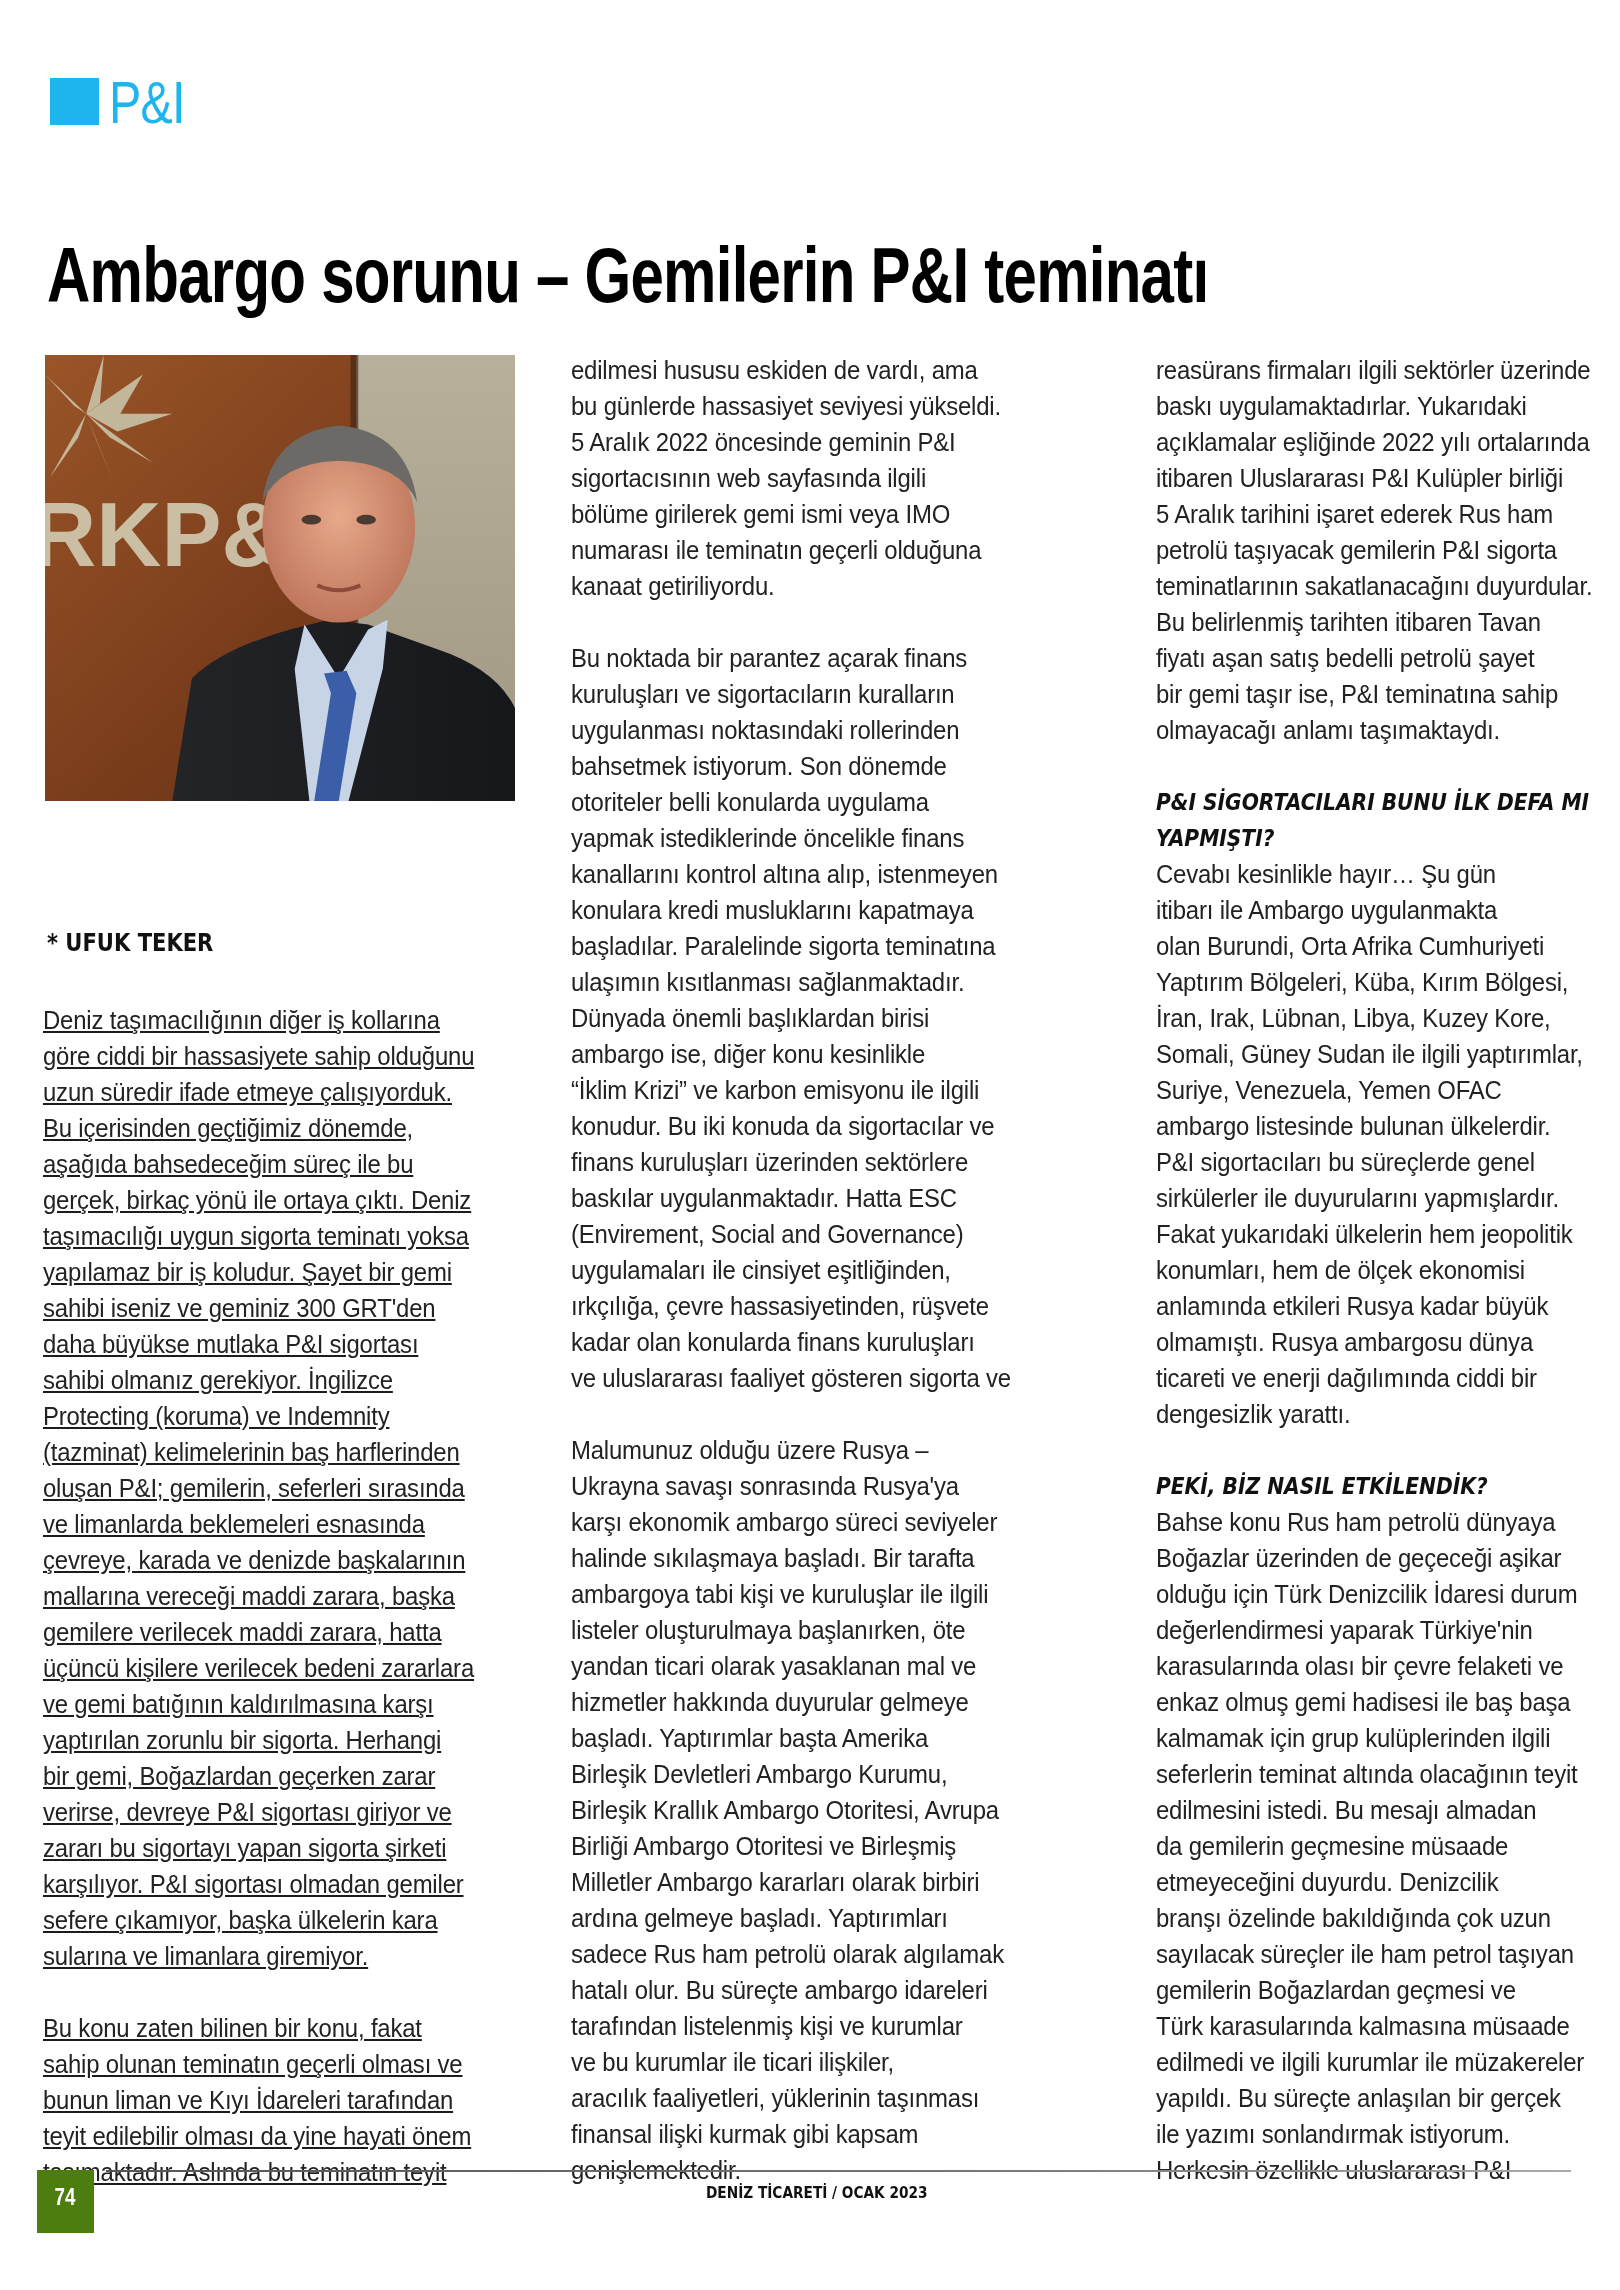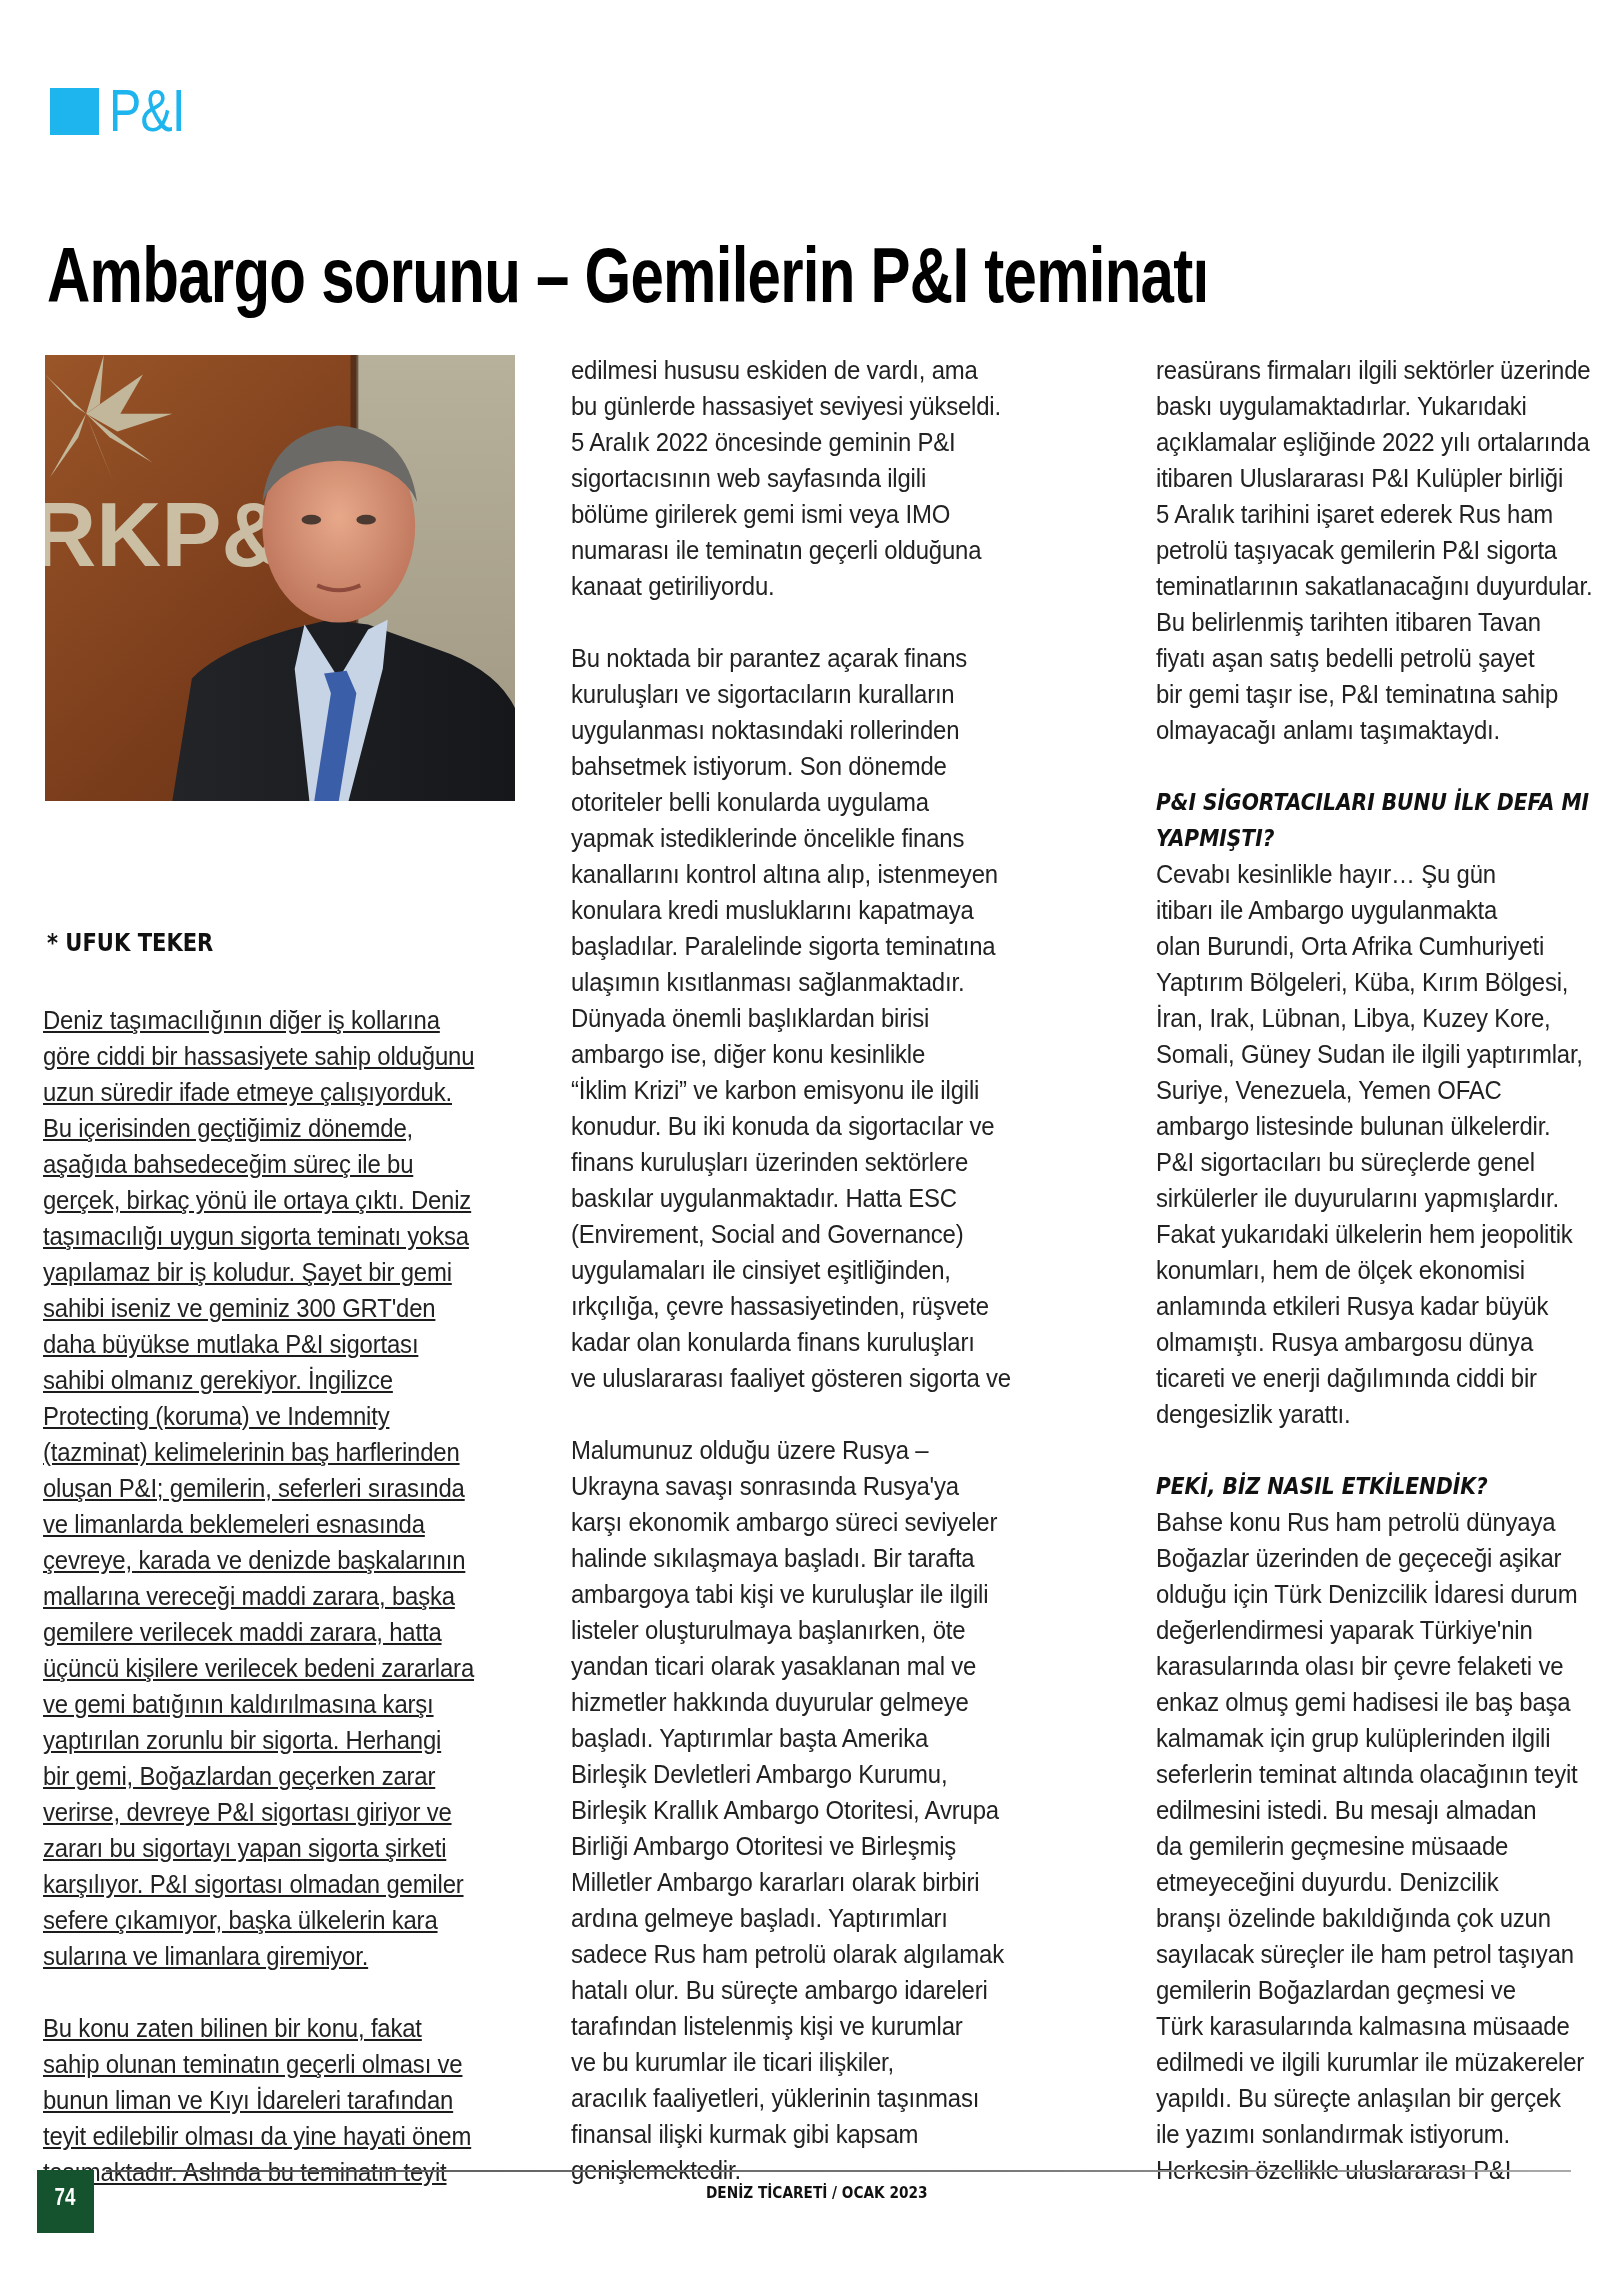--- a/index.html
+++ b/index.html
@@ -1,18 +1,18 @@
 <!DOCTYPE html>
 <html><head>
 <meta charset="utf-8">
 <style>
   html, body { margin: 0; padding: 0; background: #ffffff; }
   body { width: 1620px; height: 2291px; position: relative; overflow: hidden; font-family: "Liberation Sans", "DejaVu Sans", sans-serif; color: #1c1c1c; }
 
-  .section-tag { position: absolute; left: 50px; top: 86px; display: flex; align-items: center; height: 51px; }
+  .section-tag { position: absolute; left: 50px; top: 78px; display: flex; align-items: flex-start; height: 51px; }
   .section-square { width: 49px; height: 47px; background: #1eb4ee; margin-right: 9.8px; }
   .section-label { font-family: "Liberation Sans", sans-serif; font-size: 59px; line-height: 51px; color: #1eb4ee; font-weight: normal; letter-spacing: -1px; transform: scaleX(0.82); transform-origin: left center; }
 
   .headline { position: absolute; left: 47px; top: 231px; margin: 0; font-family: "Liberation Sans", sans-serif; font-weight: bold; font-size: 78px; line-height: 88px; color: #000; white-space: nowrap; transform: scaleX(0.77); transform-origin: left top; letter-spacing: -1px; }
 
   .photo { position: absolute; left: 45px; top: 355px; width: 470px; height: 446px; overflow: hidden; background: #8a4a22; }
   .photo svg { display: block; width: 100%; height: 100%; }
 
   .author { position: absolute; left: 47px; top: 927px; font-family: "DejaVu Sans", sans-serif; font-weight: bold; font-size: 24.5px; line-height: 31px; color: #111; white-space: nowrap; transform: scaleX(0.86); transform-origin: left top; }
 
@@ -238,18 +238,18 @@
       <span class="line">sayılacak süreçler ile ham petrol taşıyan</span>
       <span class="line">gemilerin Boğazlardan geçmesi ve</span>
       <span class="line">Türk karasularında kalmasına müsaade</span>
       <span class="line">edilmedi ve ilgili kurumlar ile müzakereler</span>
       <span class="line">yapıldı. Bu süreçte anlaşılan bir gerçek</span>
       <span class="line">ile yazımı sonlandırmak istiyorum.</span>
       <span class="line">Herkesin özellikle uluslararası P&amp;I</span>
     </div>
   </div>
 
-<div class="page-number-box" style="background: #14532d;">
+<div class="page-number-box" style="background: #4d7c0f;">
   <span class="page-number">74</span>
 </div>
 <div class="footer-rule"></div>
 <div class="footer-title">DENİZ TİCARETİ / OCAK 2023</div>
 
 
 </body></html>

